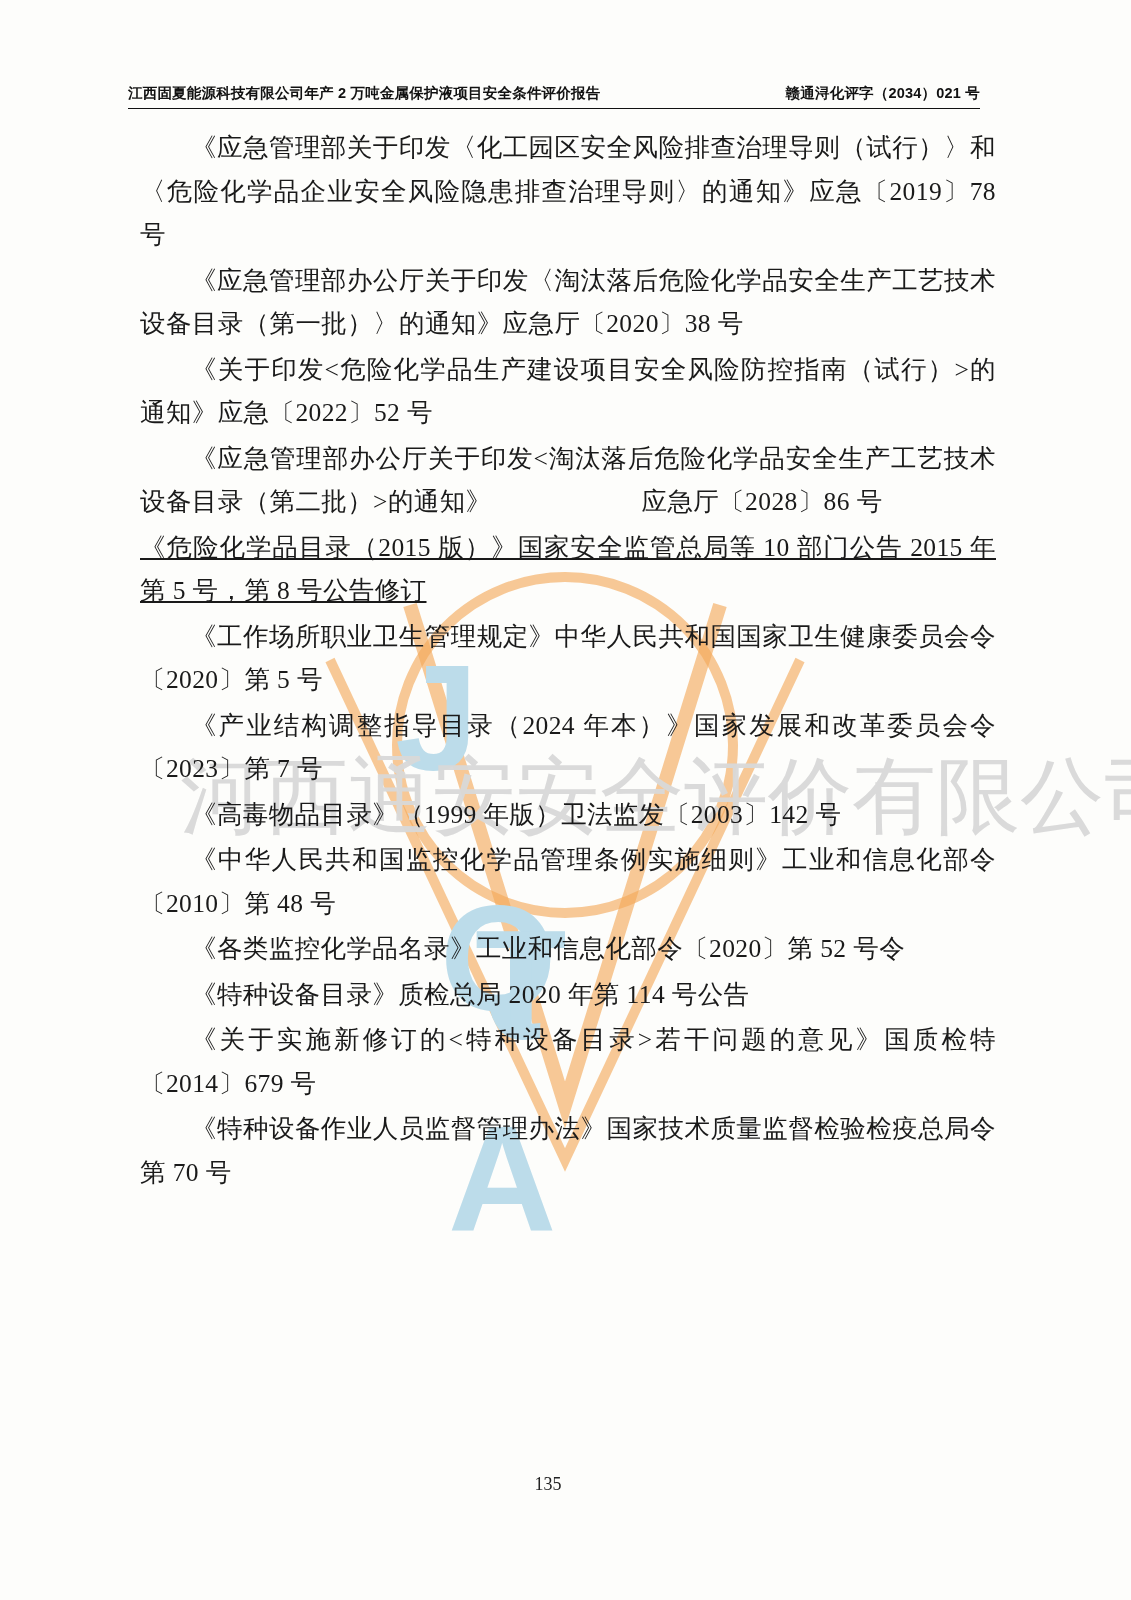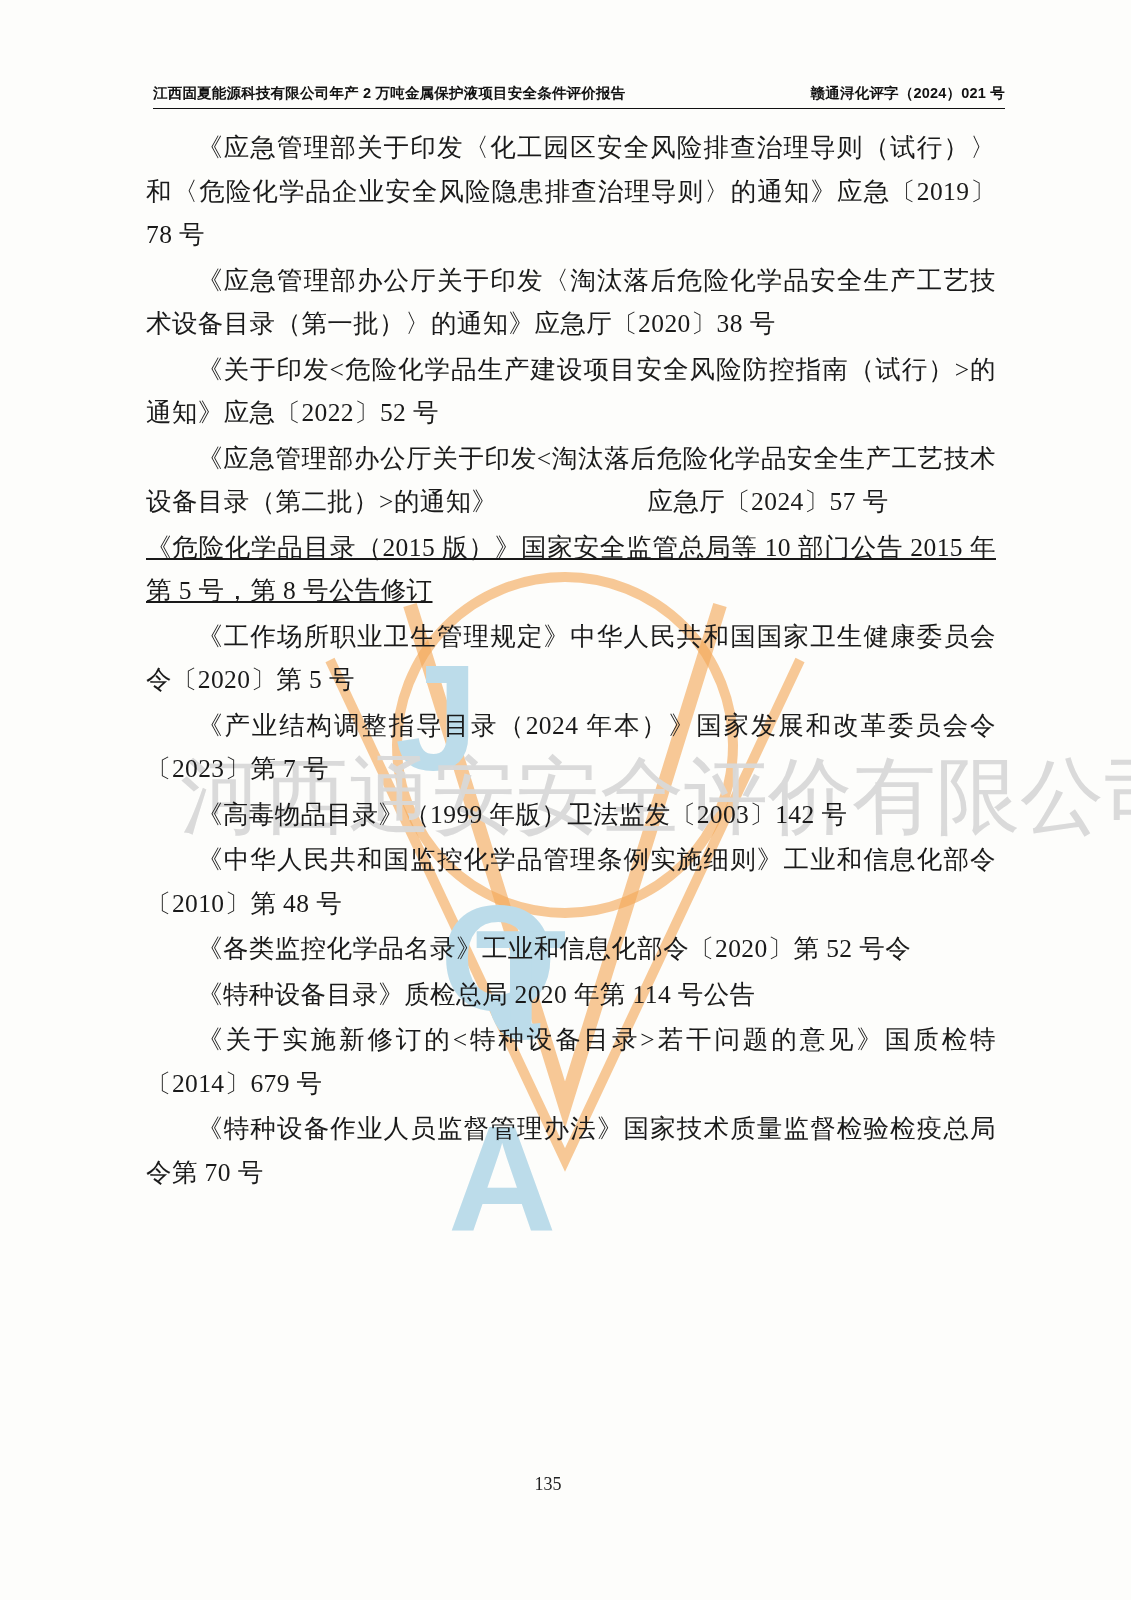--- a/index.html
+++ b/index.html
@@ -27,21 +27,21 @@
     top: 0;
     width: 1131px;
     height: 1600px;
     pointer-events: none;
     z-index: 1;
   }
 
   
   .header {
     position: absolute;
-    left: 153px;
+    left: 128px;
     top: 84px;
     width: 852px;
     z-index: 3;
     display: flex;
     justify-content: space-between;
     align-items: flex-end;
     font-family: "Liberation Sans", "DejaVu Sans", sans-serif;
     font-size: 14.5px;
     letter-spacing: 0.2px;
     color: #111;
@@ -54,21 +54,21 @@
 
   
   .content {
     position: absolute;
     left: 140px;
     top: 126px;
     width: 856px;
     z-index: 3;
   }
   p.para {
-    margin: 0 0 2px 6px;
+    margin: 0 0 2px 0;
     font-size: 25.5px;
     line-height: 43.5px;
     text-align: justify;
     text-indent: 2em;
     letter-spacing: 0.4px;
     text-justify: inter-ideograph;
   }
   p.para.noindent { text-indent: 0; text-decoration: underline; }
   p.para .wide-gap { display: inline-block; width: 150px; }
 
@@ -131,30 +131,30 @@
       <text class="wm-blue-text" x="450" y="1030"> </text>
       <text class="wm-blue-text" x="455" y="1035"> </text>
       <text class="wm-blue-text" x="448" y="1230">A</text>
     </g>
 
     <text class="wm-gray-text" x="180" y="825">河西通安安全评价有限公司</text>
   </svg>
 
   <div class="header">
     <span class="header-left">江西固夏能源科技有限公司年产 2 万吨金属保护液项目安全条件评价报告</span>
-    <span class="header-right">赣通浔化评字（2024）021 号</span>
+    <span class="header-right">赣通浔化评字（2034）021 号</span>
   </div>
 
   <div class="content">
 
     <p class="para">《应急管理部关于印发〈化工园区安全风险排查治理导则（试行）〉和〈危险化学品企业安全风险隐患排查治理导则〉的通知》应急〔2019〕78 号</p>
     <p class="para">《应急管理部办公厅关于印发〈淘汰落后危险化学品安全生产工艺技术设备目录（第一批）〉的通知》应急厅〔2020〕38 号</p>
     <p class="para">《关于印发&lt;危险化学品生产建设项目安全风险防控指南（试行）&gt;的通知》应急〔2022〕52 号</p>
 
-    <p class="para"><span>《应急管理部办公厅关于印发&lt;淘汰落后危险化学品安全生产工艺技术设备目录（第二批）&gt;的通知》</span><span class="wide-gap"></span><span>应急厅〔2024〕57 号</span></p>
+    <p class="para"><span>《应急管理部办公厅关于印发&lt;淘汰落后危险化学品安全生产工艺技术设备目录（第二批）&gt;的通知》</span><span class="wide-gap"></span><span>应急厅〔2028〕86 号</span></p>
 
     <p class="para noindent">《危险化学品目录（2015 版）》国家安全监管总局等 10 部门公告 2015 年第 5 号，第 8 号公告修订</p>
     <p class="para">《工作场所职业卫生管理规定》中华人民共和国国家卫生健康委员会令〔2020〕第 5 号</p>
     <p class="para">《产业结构调整指导目录（2024 年本）》国家发展和改革委员会令〔2023〕第 7 号</p>
     <p class="para">《高毒物品目录》（1999 年版）卫法监发〔2003〕142 号</p>
     <p class="para">《中华人民共和国监控化学品管理条例实施细则》工业和信息化部令〔2010〕第 48 号</p>
     <p class="para">《各类监控化学品名录》工业和信息化部令〔2020〕第 52 号令</p>
     <p class="para">《特种设备目录》质检总局 2020 年第 114 号公告</p>
     <p class="para">《关于实施新修订的&lt;特种设备目录&gt;若干问题的意见》国质检特〔2014〕679 号</p>
     <p class="para">《特种设备作业人员监督管理办法》国家技术质量监督检验检疫总局令第 70 号</p>

